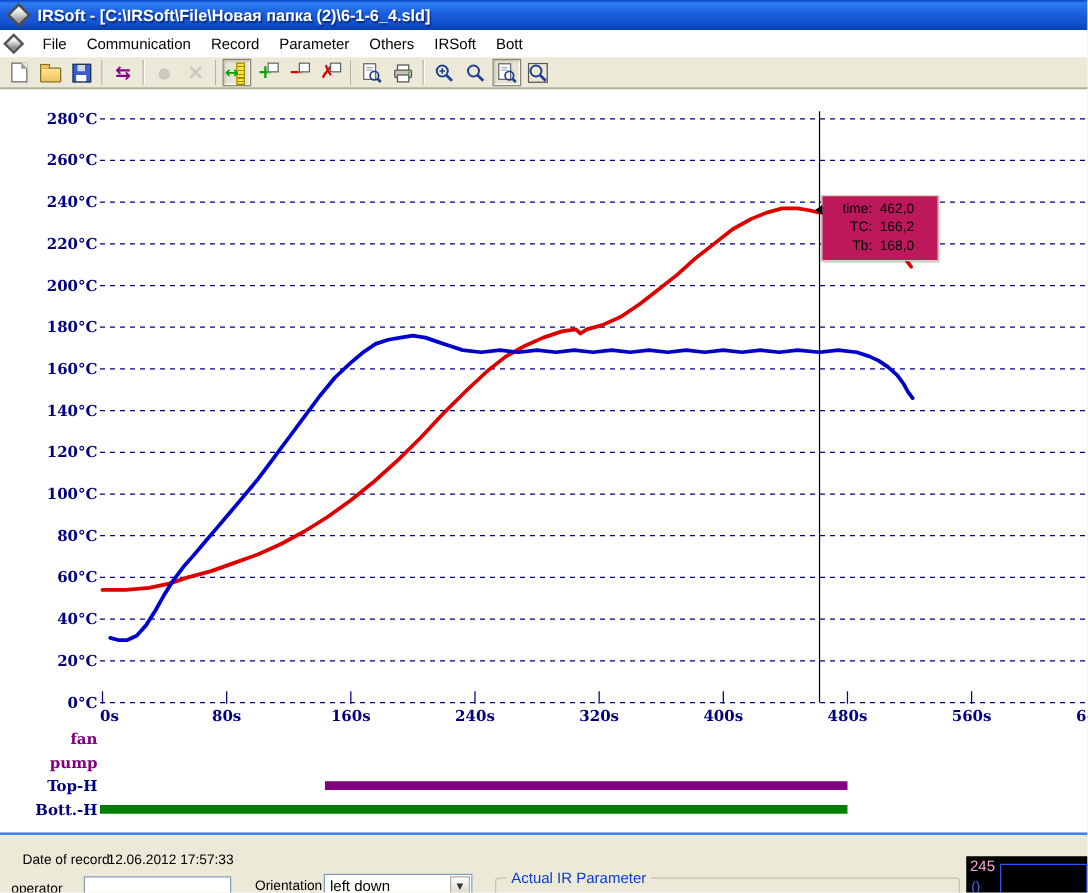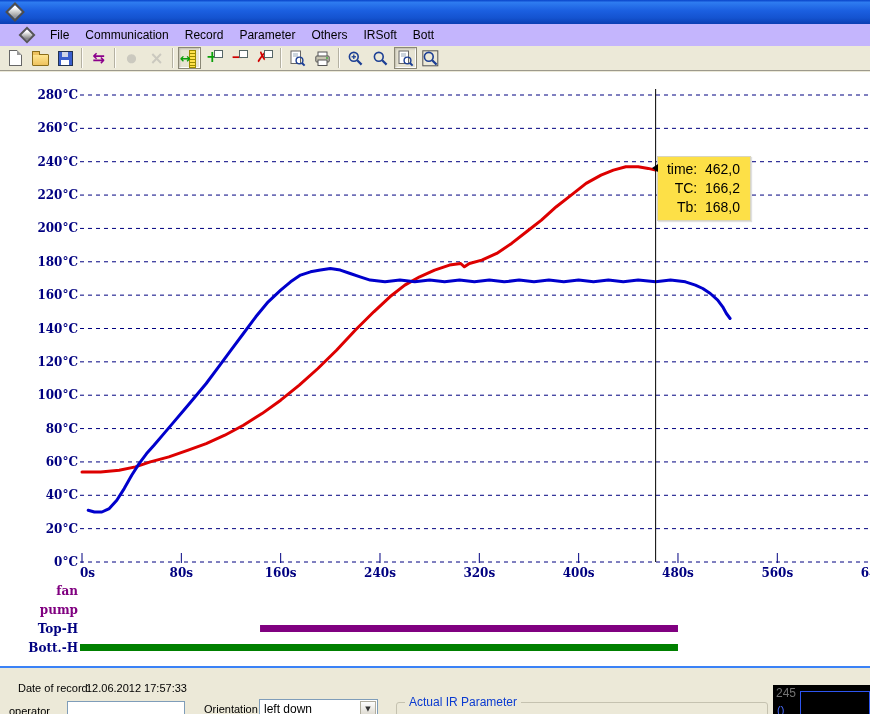--- a/index.html
+++ b/index.html
@@ -8,22 +8,22 @@
 
   
   .titlebar{position:absolute;left:0;top:0;width:870px;height:24px;
     background:linear-gradient(180deg,#0842c8 0%,#2e7cf0 10%,#1b5fe0 45%,#1453d0 75%,#0a3eb2 100%);
     display:flex;align-items:center;padding-left:5px;box-sizing:border-box;
     color:#fff;font-weight:bold;font-size:13px;text-shadow:1px 1px 1px rgba(0,0,40,.55);white-space:nowrap}
   .diamond{width:10px;height:10px;transform:rotate(45deg);display:inline-block;
     background:linear-gradient(135deg,#fdfdfd 20%,#9a9a9a 80%);border:2px solid #4d4d4d;margin:0 8px 0 3px;flex:0 0 auto}
 
   
-  .menubar{position:absolute;left:0;top:24px;width:870px;height:22px;background:#c4b5fd;
-    display:flex;align-items:center;font-size:12px;color:#000;box-sizing:border-box;padding-left:19px}
+  .menubar{position:absolute;left:0;top:24px;width:870px;height:22px;background:#ffffff;
+    display:flex;align-items:center;font-size:12px;color:#000;box-sizing:border-box;padding-left:3px}
   .menubar .diamond{width:8px;height:8px;border:2px solid #555;margin:0 9px 0 2px;
     background:linear-gradient(135deg,#fff 20%,#888 80%)}
   .menu-item{padding:2px 8px;cursor:default}
 
   
   .toolbar{position:absolute;left:0;top:46px;width:870px;height:25px;background:#ece9d8;
     display:flex;align-items:center;box-sizing:border-box;padding-left:3px;
     border-bottom:1px solid #9d9a8c}
   .tbtn{width:23px;height:22px;display:flex;align-items:center;justify-content:center;
     margin:0 1px;border:1px solid transparent;box-sizing:border-box;position:relative}
@@ -47,53 +47,54 @@
   .ic-ruler i{position:absolute;left:8px;top:0;width:5px;height:16px;background:#ffe14a;border:1px solid #9a8a00;
     background-image:repeating-linear-gradient(180deg,transparent 0 2px,#9a8a00 2px 3px)}
   .ic-ruler b{position:absolute;left:-1px;top:2px;color:#0a9f0a;font-size:13px;font-weight:bold}
   .ic-combo{position:relative;width:17px;height:17px;display:inline-block}
   .ic-combo .sym{position:absolute;left:0;top:-1px;font-size:15px;font-weight:bold;line-height:17px}
   .ic-combo .minibox{position:absolute;right:0;top:0;width:7px;height:6px;border:1px solid #566;background:#fff}
 
   
   .chart-area{position:absolute;left:0;top:72px;width:870px;height:594px;background:#fff}
   .chart-area svg{position:absolute;left:0;top:0}
-  .tooltip{position:absolute;top:84px;width:auto;min-width:78px;background:#fde047;
+  .tooltip{position:absolute;top:84px;width:auto;min-width:78px;background:#be185d;
     border:1px solid #d9d5bd;box-shadow:1px 1px 1px rgba(0,0,0,.12);
-    padding:4px 8px 5px 6px;font-size:14px;color:#000;
+    padding:4px 8px 5px 6px;font-size:11px;color:#000;
     display:grid;grid-template-columns:auto auto;column-gap:6px;row-gap:3px}
   .tooltip .lab{text-align:right}
-  .tooltip .val{text-align:center}
+  .tooltip .val{text-align:left}
   .tt-arrow{position:absolute;left:-6px;top:7px;width:0;height:0;
     border-top:4px solid transparent;border-bottom:4px solid transparent;border-right:6px solid #000}
 
   
   .footer{position:absolute;left:0;top:666px;width:870px;height:48px;background:#ece9d8;
     border-top:2px solid #3b82f6;box-sizing:border-box;font-size:11px;color:#000}
   .footer .abs{position:absolute;white-space:nowrap}
   .xp-input{position:absolute;background:#fff;border:1px solid #7f9db9;box-sizing:border-box;
     font-size:11px;font-family:"Liberation Sans",sans-serif;padding:2px 3px}
   .combo{position:absolute;background:#fff;border:1px solid #7f9db9;box-sizing:border-box;font-size:12px}
   .combo .cval{position:absolute;left:4px;top:2px}
   .combo .cbtn{position:absolute;right:1px;top:1px;bottom:1px;width:16px;
     background:linear-gradient(#fefefe,#d8d4c8);border:1px solid #b0ad9e;box-sizing:border-box;
     display:flex;align-items:center;justify-content:center;font-size:7px;color:#333}
   .groupbox{position:absolute;border:1px solid #c5c2b0;border-radius:3px}
   .groupbox .glabel{position:absolute;top:-8px;left:8px;background:#ece9d8;padding:0 4px;
     color:#0b3bd0;font-size:12px}
   .ir-box{position:absolute;left:773px;top:17px;width:97px;height:40px;background:#000}
-  .ir-box .irval{position:absolute;left:3px;top:1px;color:#737373;font-size:12px}
+  .ir-box .irval{position:absolute;left:3px;top:1px;color:#f9a8d4;font-size:12px}
   .ir-box .irsub{position:absolute;left:4px;top:19px;color:#4a6cff;font-size:11px}
   .ir-box .irframe{position:absolute;left:27px;top:6px;right:0;bottom:-6px;border:1px solid #2e55f0}
 </style>
 </head>
 <body>
 
 <div class="titlebar">
   <span class="diamond"></span>
+  <span>IRSoft - [C:\IRSoft\File\Новая папка (2)\6-1-6_4.sld]</span>
 </div>
 
 <div class="menubar">
   <span class="diamond"></span>
   <span id="menu-items" style="display:flex">
       <span class="menu-item">File</span>
       <span class="menu-item">Communication</span>
       <span class="menu-item">Record</span>
       <span class="menu-item">Parameter</span>
       <span class="menu-item">Others</span>

